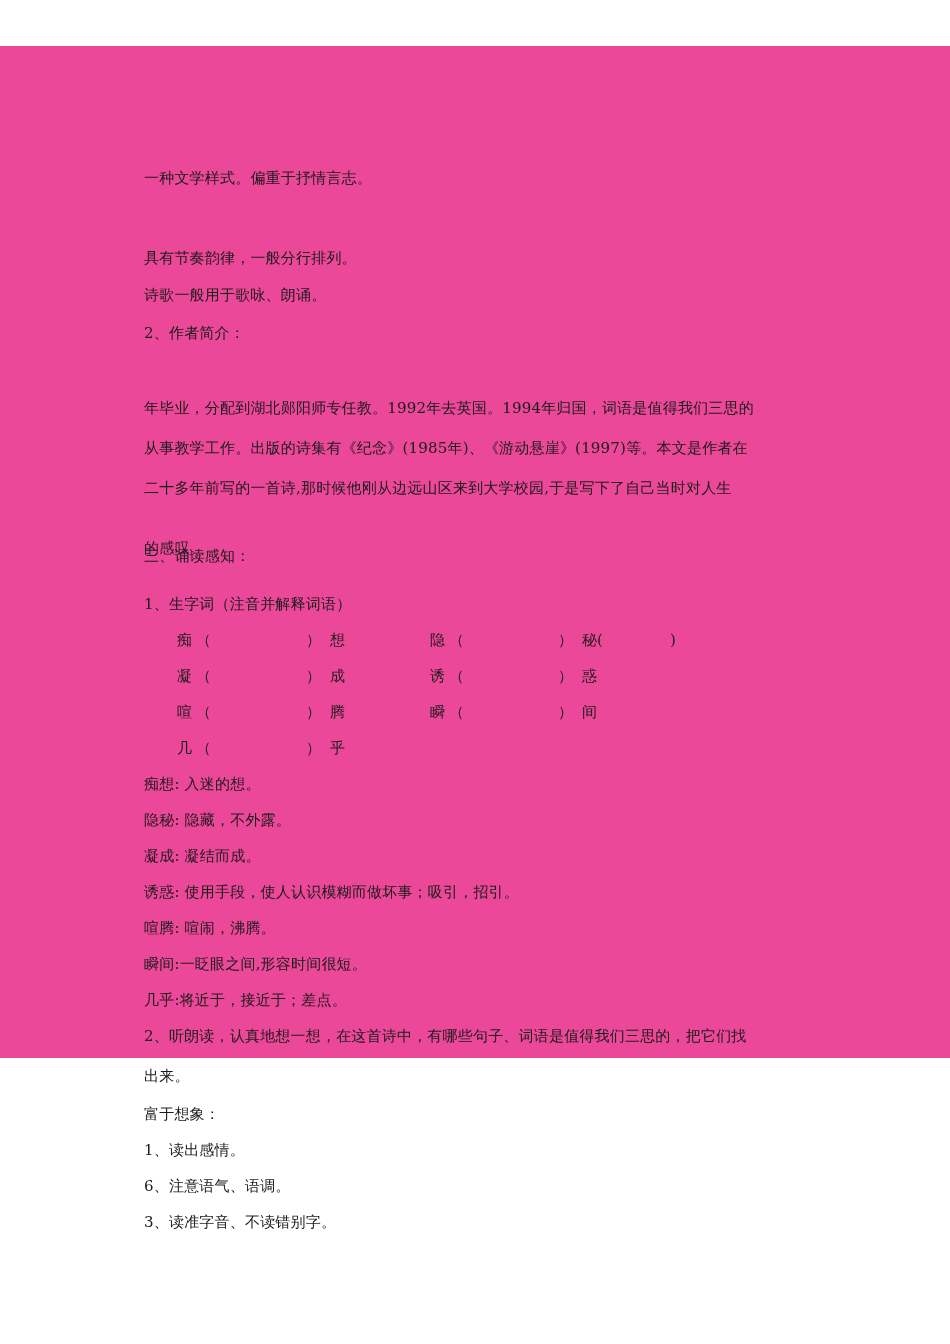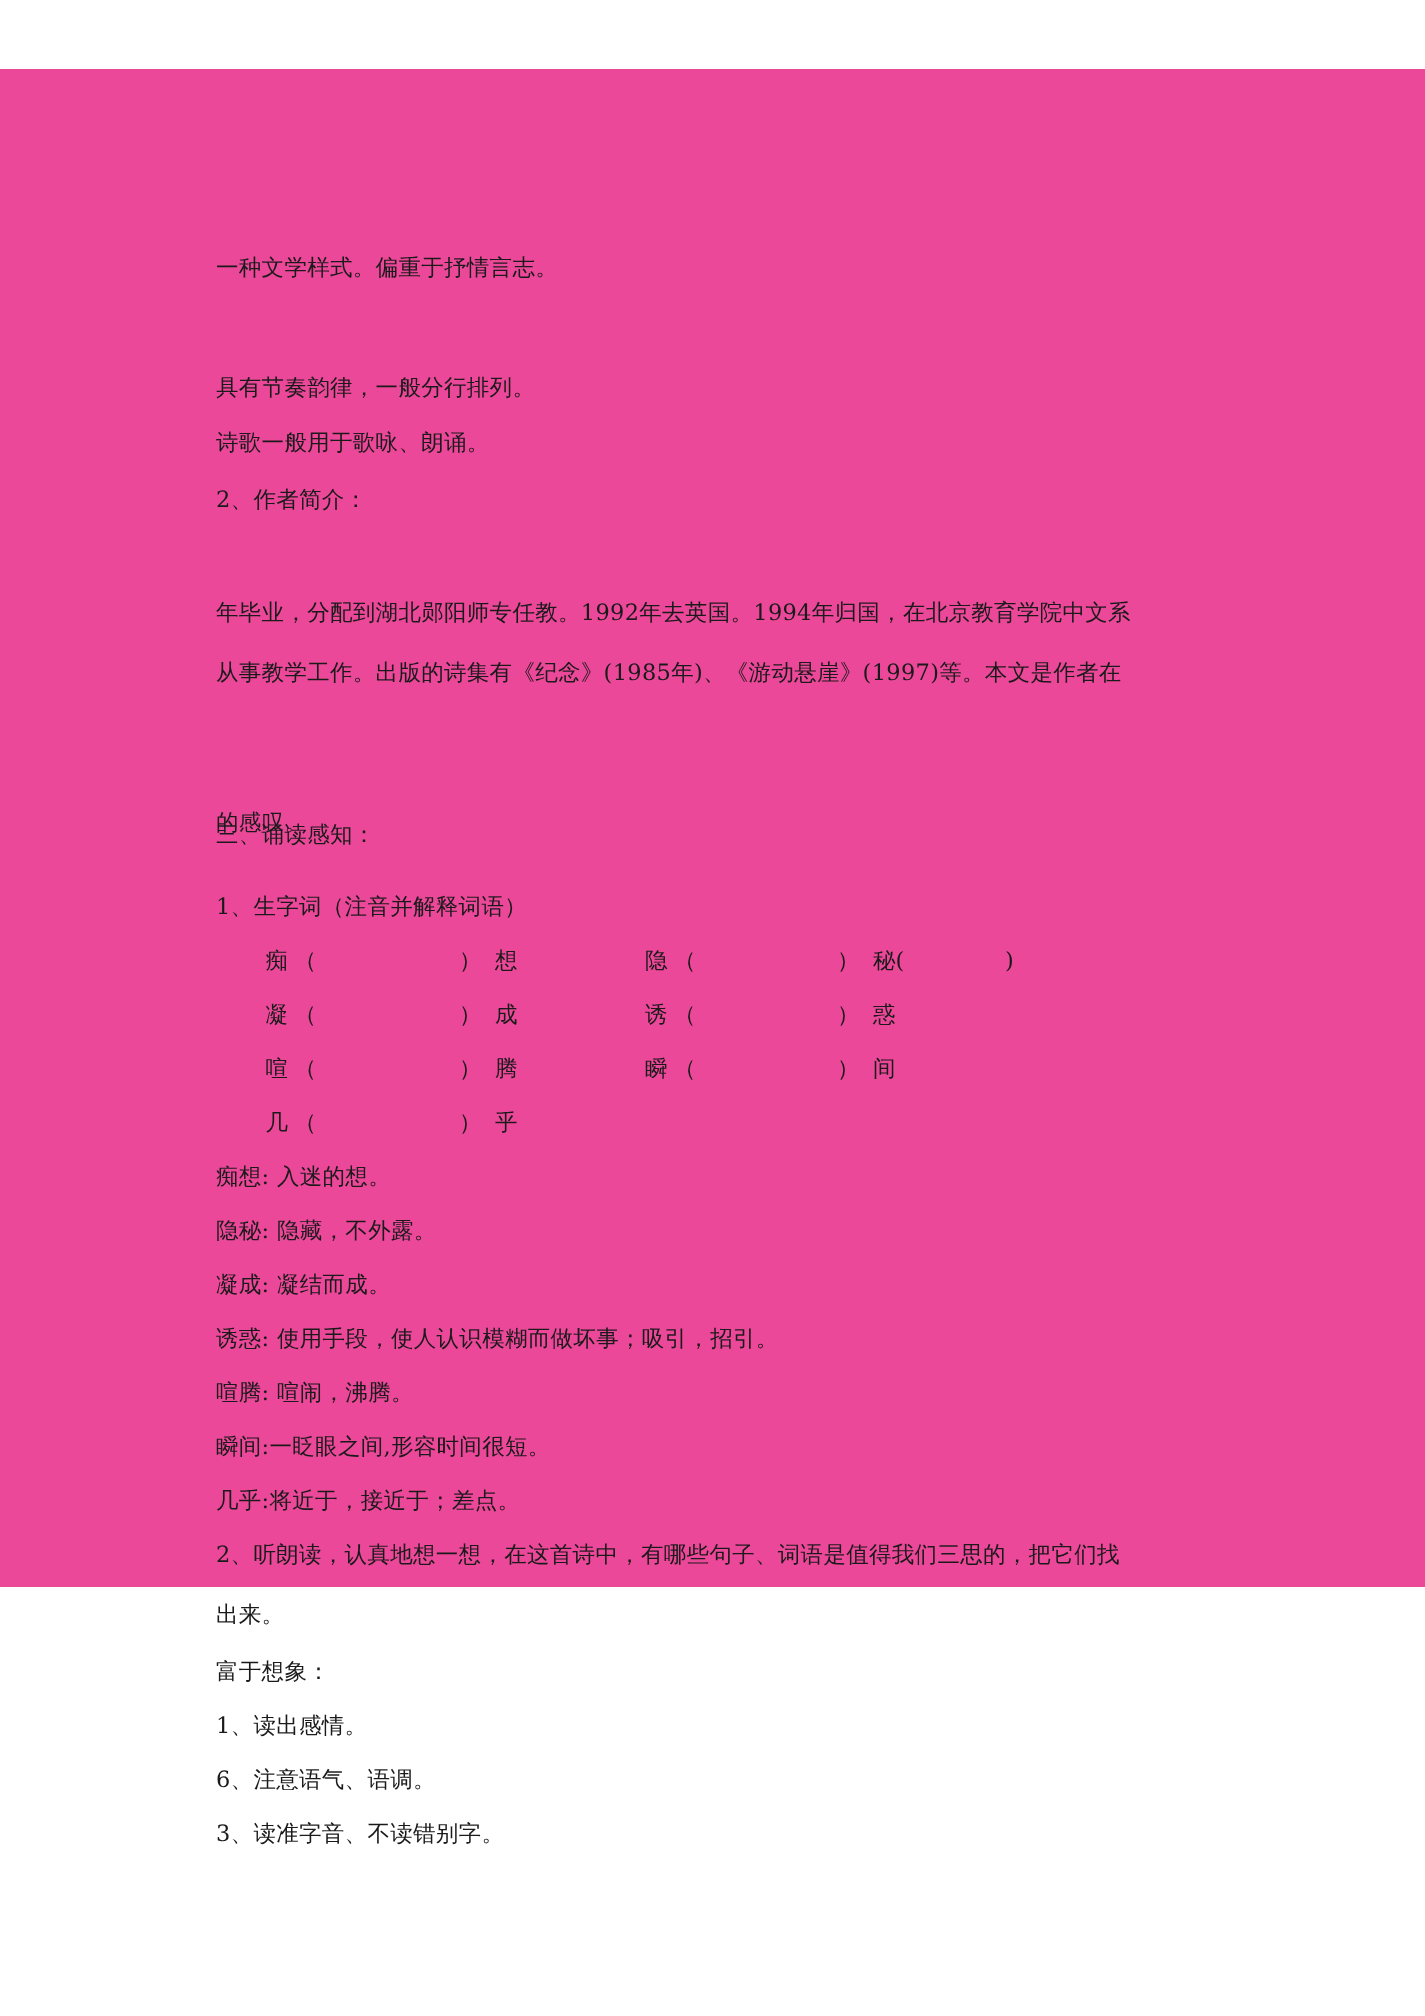--- a/index.html
+++ b/index.html
@@ -47,22 +47,23 @@
 </head>
 <body>
 
 <div class="page">
 
   <div class="line" style="top:122px">一种文学样式。偏重于抒情言志。</div>
   <div class="line" style="top:202px">具有节奏韵律，一般分行排列。</div>
   <div class="line" style="top:239px">诗歌一般用于歌咏、朗诵。</div>
 
   <div class="line" style="top:277px">2、作者简介：</div>
-  <div class="line" style="top:352px">年毕业，分配到湖北郧阳师专任教。1992年去英国。1994年归国，在北京教育学院中文系</div>
+  <div class="line" style="top:352px">年毕业，分配到湖北郧阳师专任教。1992年去英国。1994年归国，词语是值得我们三思的</div>
   <div class="line" style="top:392px">从事教学工作。出版的诗集有《纪念》(1985年)、《游动悬崖》(1997)等。本文是作者在</div>
+  <div class="line" style="top:432px">二十多年前写的一首诗,那时候他刚从边远山区来到大学校园,于是写下了自己当时对人生</div>
   <div class="line" style="top:492px">的感叹。</div>
 
   <div class="line" style="top:500px">三、诵读感知：</div>
   <div class="line" style="top:548px">1、生字词（注音并解释词语）</div>
 
   <div class="vrow" style="top:584px">
     <span style="left:177px">痴</span>
     <span style="left:196px">（</span>
     <span style="left:306px">）</span>
     <span style="left:330px">想</span>

